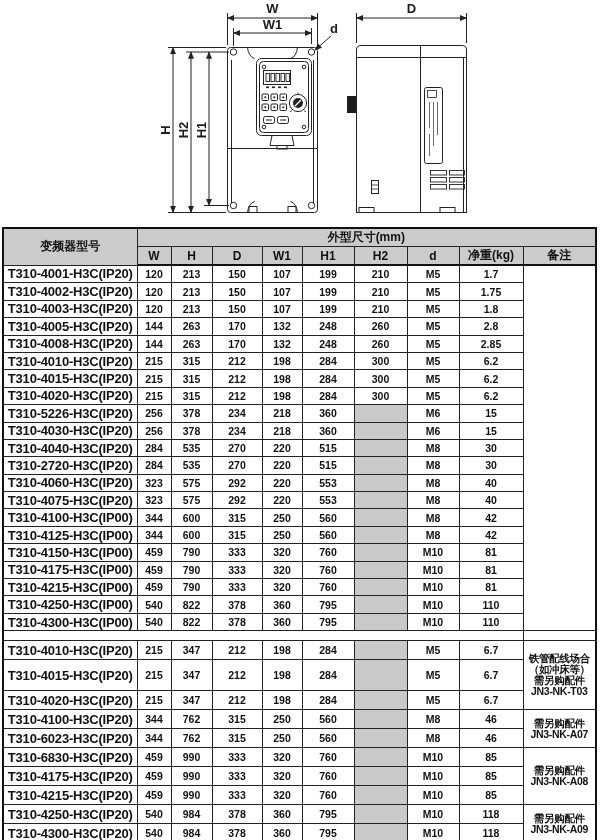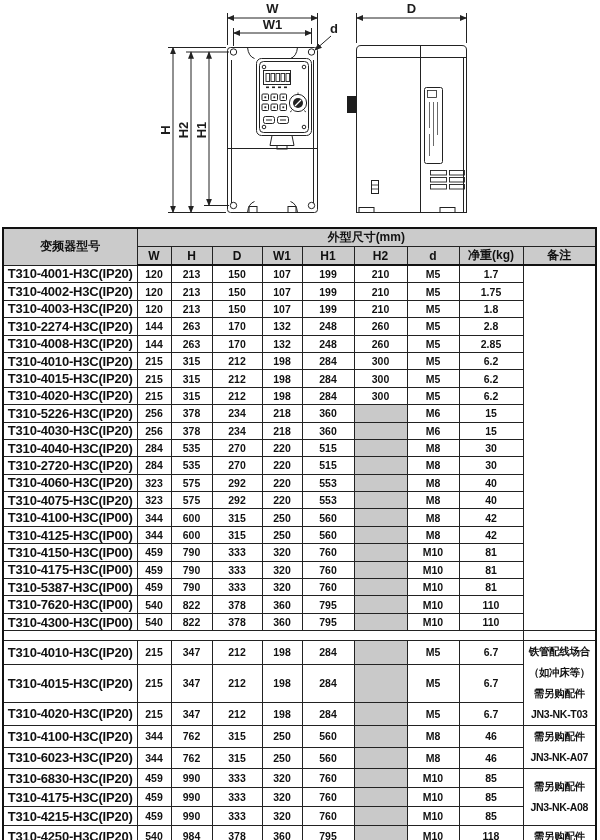--- a/index.html
+++ b/index.html
@@ -25,21 +25,21 @@
   }
   table.spec th {
     background:#cbcbcb; font-size:12px; height:17px;
   }
   th.model-h { border-right:2px solid #111; font-size:12.5px;font-family:Liberation Mono, monospace; }
   th.col-label { font-size:11.5px; }
   td.model { font-size:13px; border-right:2px solid #111; letter-spacing:-0.2px; }
   td.num  { font-size:10.5px; }
   td.shade { background:#c9c9c9; }
   td.remark {
-    font-size:10.5px; line-height:21px; white-space:normal;
+    font-size:10.5px; line-height:11px; white-space:normal;
     padding:0 1px; letter-spacing:-0.3px;
   }
   thead tr.labels th { border-bottom:2px solid #111; }
   tr.s0 td { height:16.4px; }
   tr.s1 td { height:18px; }
   tr.s1.tall td { height:30px; }
   tr.sep td { height:9px; background:#fff; }
 </style>
 </head>
 <body>
@@ -256,21 +256,21 @@
           <td class="num">120</td>
           <td class="num">213</td>
           <td class="num">150</td>
           <td class="num">107</td>
           <td class="num">199</td>
           <td class="num">210</td>
           <td class="num">M5</td>
           <td class="num">1.8</td>
         </tr>
         <tr class="s0">
-          <td class="model">T310-2274-H3C(IP20)</td>
+          <td class="model">T310-4005-H3C(IP20)</td>
           <td class="num">144</td>
           <td class="num">263</td>
           <td class="num">170</td>
           <td class="num">132</td>
           <td class="num">248</td>
           <td class="num">260</td>
           <td class="num">M5</td>
           <td class="num">2.8</td>
         </tr>
         <tr class="s0">
@@ -421,32 +421,32 @@
           <td class="num">459</td>
           <td class="num">790</td>
           <td class="num">333</td>
           <td class="num">320</td>
           <td class="num">760</td>
           <td class="num shade"></td>
           <td class="num">M10</td>
           <td class="num">81</td>
         </tr>
         <tr class="s0">
-          <td class="model">T310-5387-H3C(IP00)</td>
+          <td class="model">T310-4215-H3C(IP00)</td>
           <td class="num">459</td>
           <td class="num">790</td>
           <td class="num">333</td>
           <td class="num">320</td>
           <td class="num">760</td>
           <td class="num shade"></td>
           <td class="num">M10</td>
           <td class="num">81</td>
         </tr>
         <tr class="s0">
-          <td class="model">T310-7620-H3C(IP00)</td>
+          <td class="model">T310-4250-H3C(IP00)</td>
           <td class="num">540</td>
           <td class="num">822</td>
           <td class="num">378</td>
           <td class="num">360</td>
           <td class="num">795</td>
           <td class="num shade"></td>
           <td class="num">M10</td>
           <td class="num">110</td>
         </tr>
         <tr class="s0">

